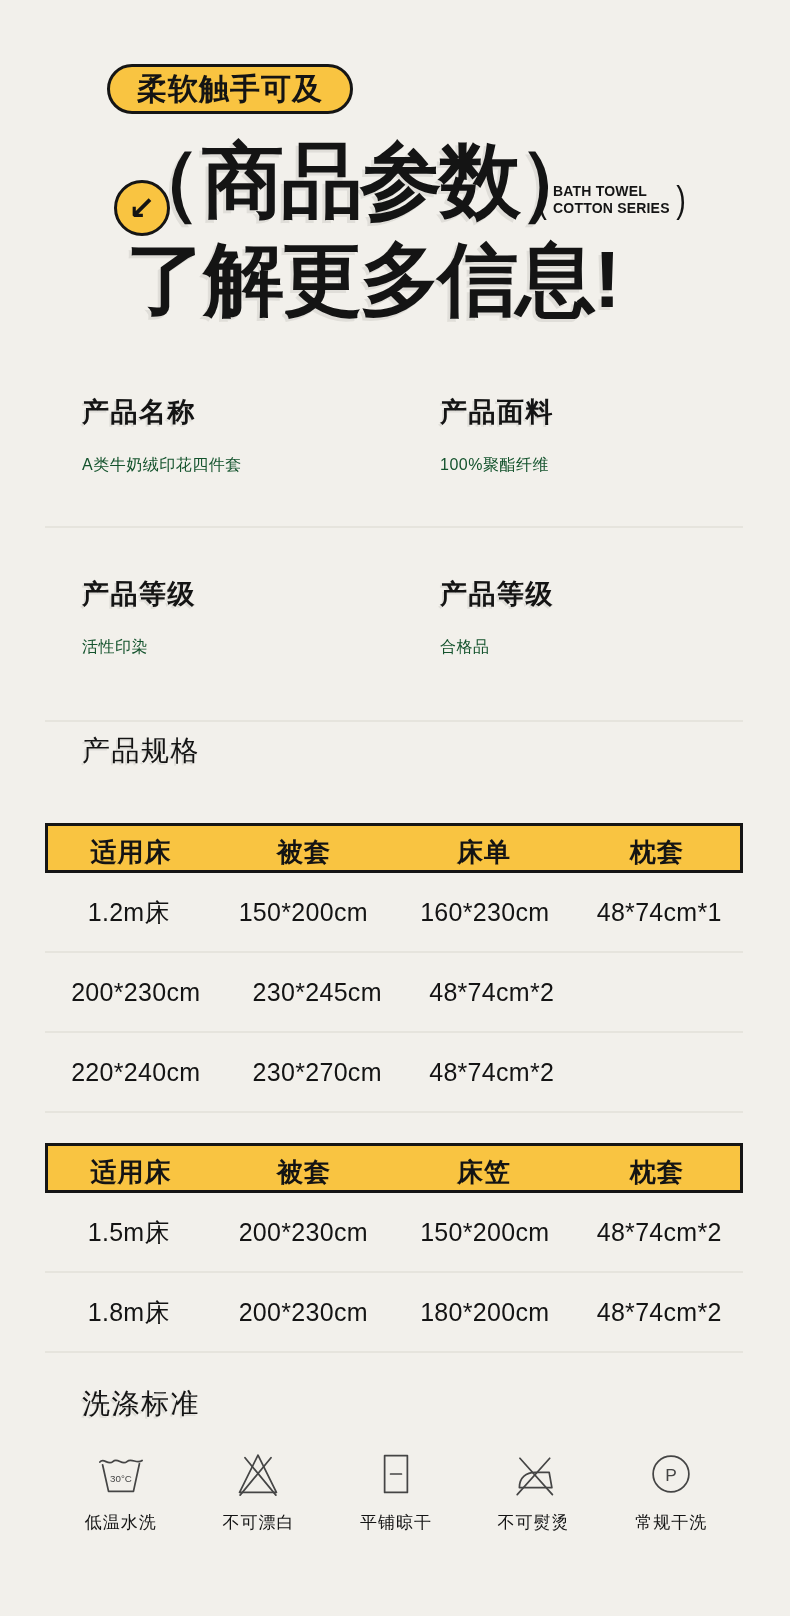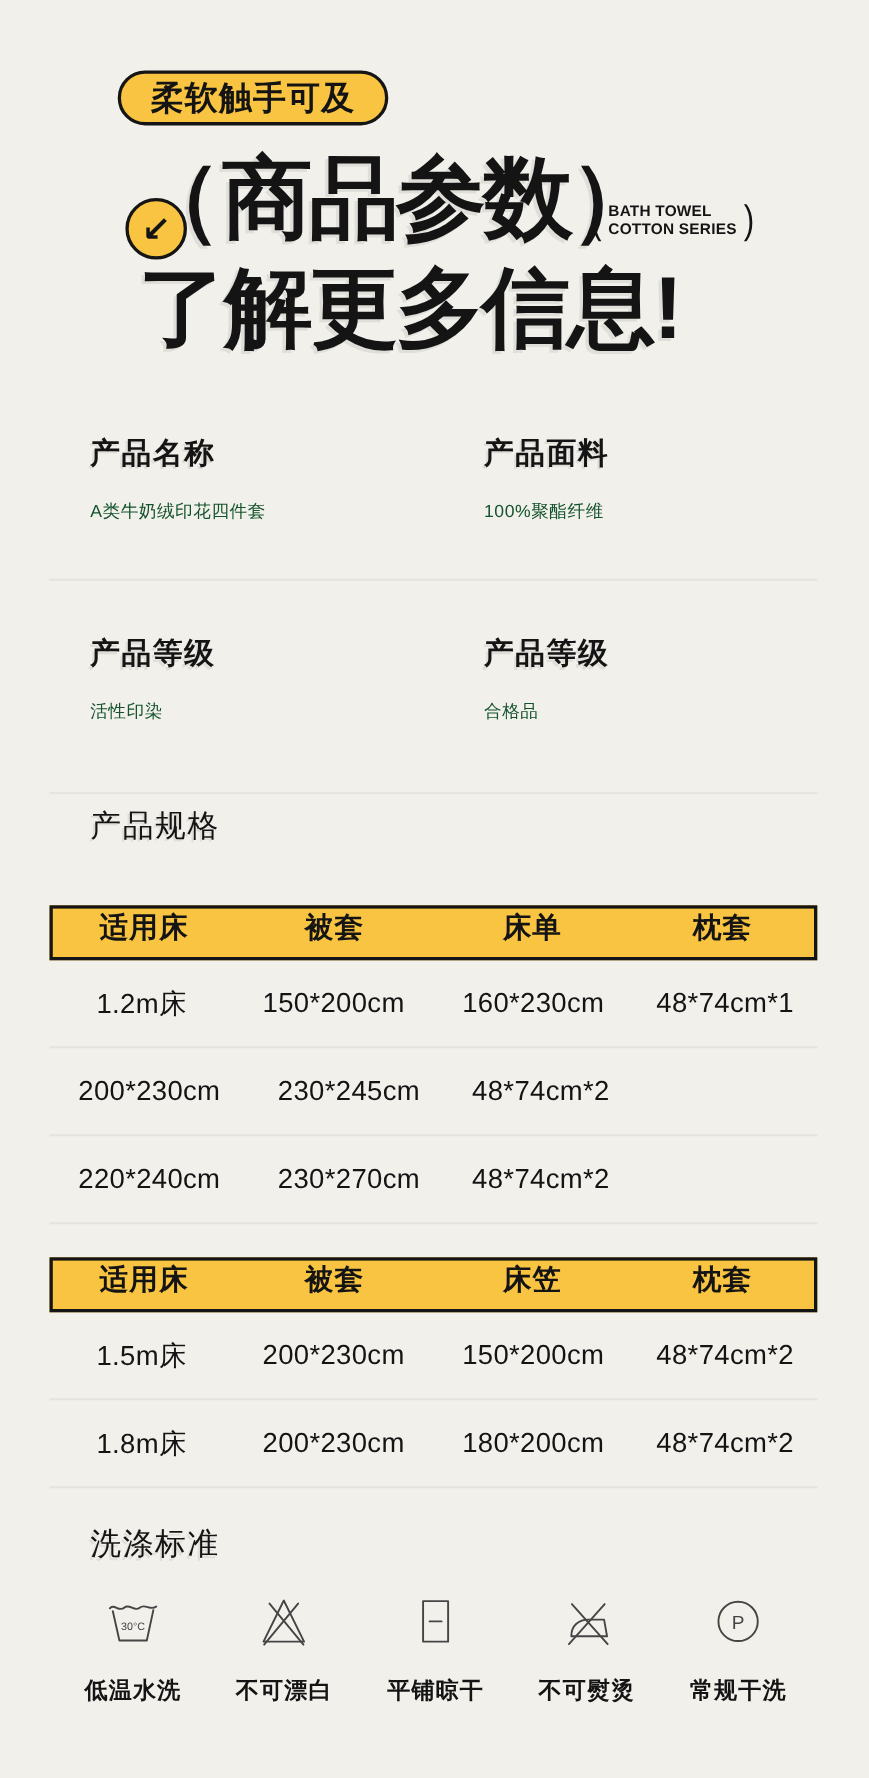--- a/index.html
+++ b/index.html
@@ -46,39 +46,39 @@
   .info-value{font-size:16px;font-weight:400;margin-top:25px;letter-spacing:.5px;color:#14532d}
   .divider{left:45px;width:698px;height:2px;background:#E6E4DD}
 
   .sec-heading{font-size:28px;font-weight:400;letter-spacing:1.5px;
     text-shadow:-2px 2px 0 rgba(70,66,58,0.10)}
 
   
   .spec-table{left:45px;width:698px}
   .sheader{
     height:50px;background:#F9C441;border:3px solid #151515;box-sizing:border-box;
-    display:flex;align-items:flex-start;font-weight:800;font-size:26px;letter-spacing:1px;
+    display:flex;align-items:flex-end;font-weight:800;font-size:26px;letter-spacing:1px;
   }
   .trow{
     height:78px;display:flex;align-items:center;
     font-size:25px;font-weight:500;letter-spacing:.3px;
     border-bottom:2px solid #E6E4DD;
   }
   .c1{width:24%;text-align:center}
   .c2{width:26%;text-align:center}
   .c3{width:26%;text-align:center}
   .c4{width:24%;text-align:center}
 
   
   .wash-row{left:52px;top:1446px;width:688px;display:flex}
   .wash-col{flex:1;display:flex;flex-direction:column;align-items:center}
   .wash-ico{height:56px;display:flex;align-items:center;justify-content:center}
   .wash-ico svg{stroke:#454545;fill:none;stroke-width:1.6;stroke-linecap:round;stroke-linejoin:round}
   .wash-ico svg text{fill:#454545;stroke:none;font-family:"Liberation Sans",sans-serif;font-weight:400}
-  .wash-label{margin-top:21px;font-size:21px;font-weight:700;letter-spacing:1px;white-space:nowrap}
+  .wash-label{margin-top:9px;font-size:17px;font-weight:400;letter-spacing:1px;white-space:nowrap}
 </style>
 </head>
 <body>
 
 <div class="abs badge">
   <span>柔软触手可及</span>
 </div>
 
 <div class="abs big-title">
   <span class="paren">（</span><span>商品参数</span><span class="paren">）</span>

